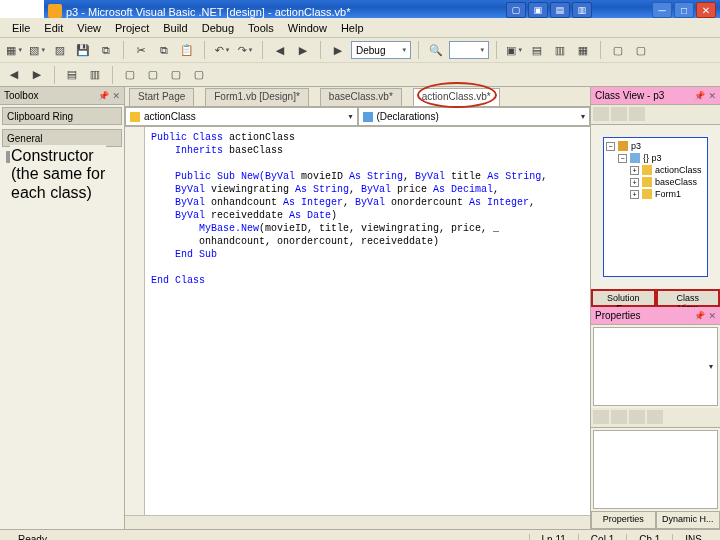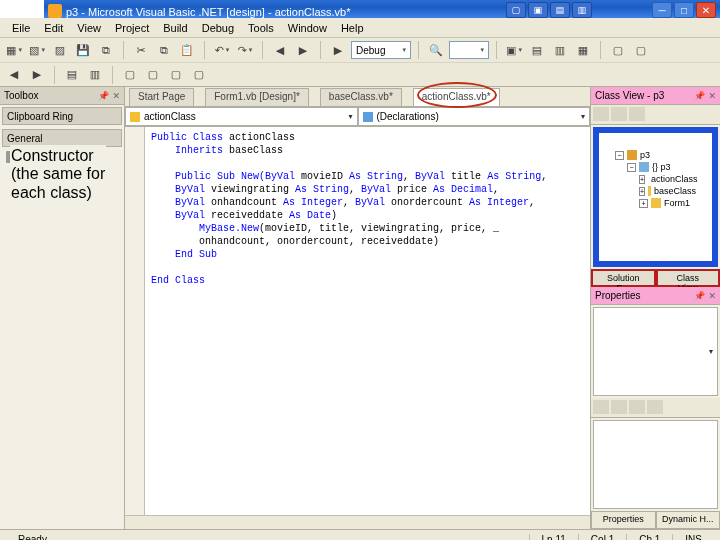--- a/index.html
+++ b/index.html
@@ -134,22 +134,22 @@
     display: flex;
   }
   .code-gutter { width: 20px; background: #f2f0e4; border-right: 1px solid #c0beb0; }
   .code-text { flex: 1; padding: 4px 6px; white-space: pre; }
   .code-text .kw { color: #0000ff; }
   .code-scroll { height: 14px; background: #ece9d8; border-top: 1px solid #c0beb0; }
   
   .right { width: 130px; background: #f2f0e4; border-left: 1px solid #b0aea0; display: flex; flex-direction: column; }
   .right .panelhead { background: #f9a8d4; }
   .tree {
-    background: #fff; border: 6px solid #1d4ed8; margin: 2px;
-    font-size: 9px; padding: 16px; height: 140px; overflow: hidden;
+    background: #fff; border: 1px solid #1d4ed8; margin: 12px;
+    font-size: 9px; padding: 2px; height: 140px; overflow: hidden;
   }
   .tree .node { display: flex; align-items: center; gap: 3px; padding: 1px 0; }
   .tree .node .exp { width: 9px; height: 9px; border: 1px solid #888; font-size: 7px; line-height: 7px; text-align: center; }
   .tree .ni { width: 10px; height: 10px; background: #e0a030; }
   .tree .i1 { padding-left: 12px; }
   .tree .i2 { padding-left: 24px; }
   .bottom-tabs { display: flex; height: 18px; font-size: 9px; }
   .bottom-tabs .bt { flex: 1; border: 2px solid #b91c1c; background: #e2dfd0; text-align: center; padding: 2px 11px; }
   .propgrid {
     background: #fff; border: 1px solid #b0aea0; margin: 2px;

